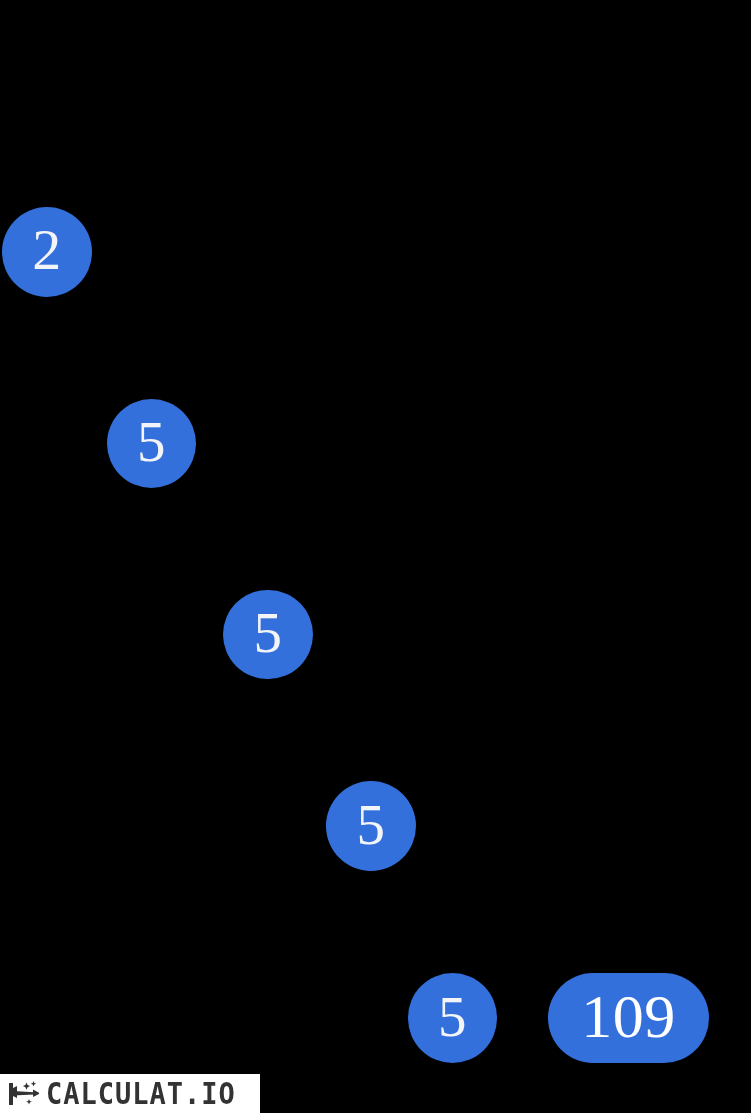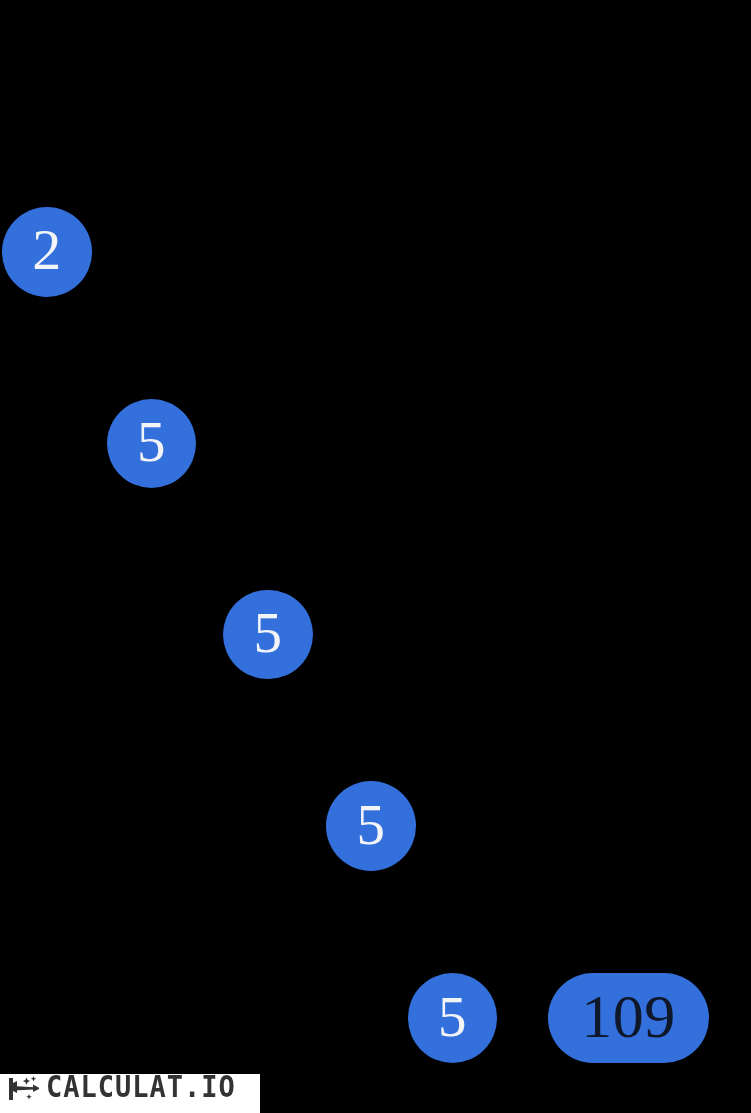--- a/index.html
+++ b/index.html
@@ -37,20 +37,21 @@
 
   
   #watermark {
     position: absolute;
     left: 0px;
     top: 1074px;
     width: 260px;
     height: 39px;
     background: #ffffff;
     display: flex;
+    align-items: center;
     padding-left: 4px;
     box-sizing: border-box;
   }
   #wm-icon {
     width: 40px;
     height: 30px;
     flex: 0 0 auto;
     display: block;
   }
   #wm-text {
@@ -80,21 +81,21 @@
       </div>
       <div class="node" style="left: 223px; top: 590px; width: 90px; height: 89px; font-size: 57px; background: rgb(51, 112, 220); color: rgb(242, 244, 248);">
         <span>5</span>
       </div>
       <div class="node" style="left: 326px; top: 781px; width: 90px; height: 90px; font-size: 57px; background: rgb(51, 112, 220); color: rgb(242, 244, 248);">
         <span>5</span>
       </div>
       <div class="node" style="left: 408px; top: 973px; width: 89px; height: 90px; font-size: 57px; background: rgb(51, 112, 220); color: rgb(242, 244, 248);">
         <span>5</span>
       </div>
-      <div class="node" style="left: 548px; top: 973px; width: 161px; height: 90px; font-size: 62px; background: rgb(51, 112, 220); color: #0f172a;">
+      <div class="node" style="left: 548px; top: 973px; width: 161px; height: 90px; font-size: 62px; background: rgb(51, 112, 220); color: #ffffff;">
         <span>109</span>
       </div>
     </div>
 
   <div id="watermark" style="background: rgb(255, 255, 255);">
     <svg id="wm-icon" viewBox="0 0 40 30" aria-hidden="true">
       <g fill="#333333">
         <path d="M5 4 L9 4 L9 26 L5 26 Z"></path>
         <path d="M9 9 L13 7 L13 19 L9 17 Z"></path>
         <path d="M9 12 L30 13.2 L30 15.4 L9 16.6 Z"></path>

